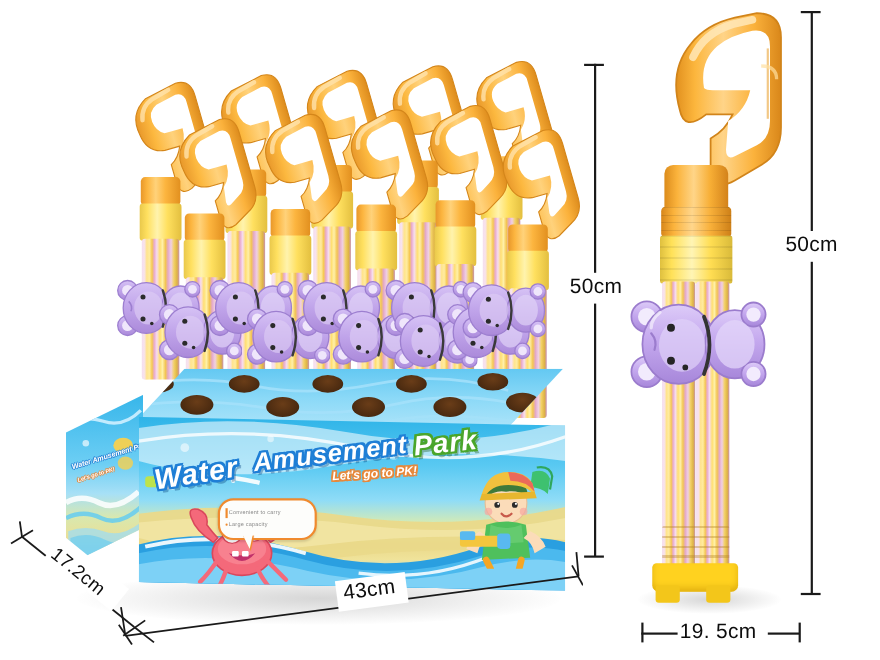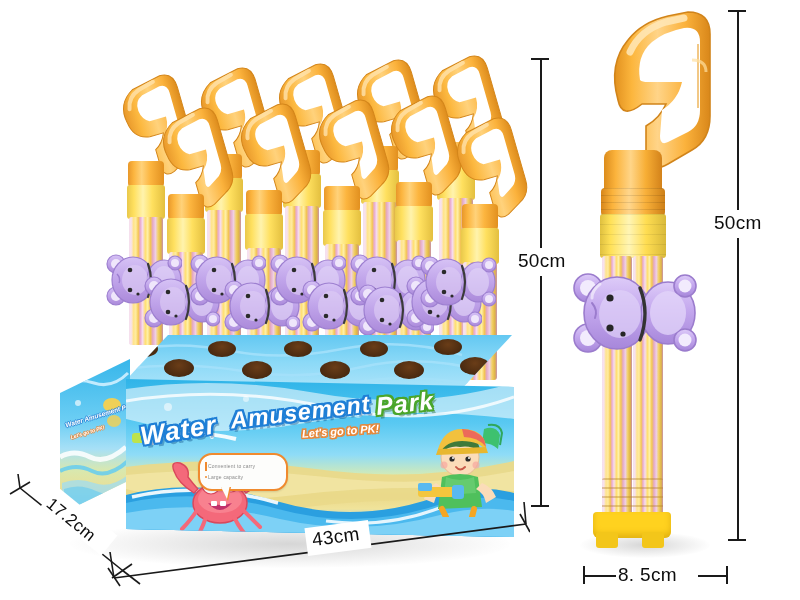--- a/index.html
+++ b/index.html
@@ -698,21 +698,21 @@
   <div class="dimline vline" style="left:737px;top:10px;height:530px;"></div>
   <div class="tick hline" style="left:728px;top:10px;width:18px;height:1.6px;"></div>
   <div class="tick hline" style="left:728px;top:539px;width:18px;height:1.6px;"></div>
   <div class="abs" style="left:712px;top:210px;width:56px;height:28px;background:#ffffff;"></div>
   <div class="dimlabel" style="left:714px;top:212px;">50cm</div>
 
   <div class="dimline hline" style="left:583px;top:575px;width:144px;"></div>
   <div class="tick vline" style="left:583px;top:566px;width:1.6px;height:18px;"></div>
   <div class="tick vline" style="left:726px;top:566px;width:1.6px;height:18px;"></div>
   <div class="abs" style="left:616px;top:562px;width:82px;height:26px;background:#ffffff;"></div>
-  <div class="dimlabel" style="left:618px;top:564px;">8. 5cm</div>
+  <div class="dimlabel" style="left:618px;top:564px;">19. 5cm</div>
 
   <div class="abs" style="left:100px;top:500px;width:430px;height:90px;">
     <svg width="430" height="90" style="position:absolute;left:0;top:0;">
       <line x1="14" y1="78" x2="426" y2="24" stroke="#1a1a1a" stroke-width="1.6"></line>
       <line x1="8" y1="68" x2="20" y2="86" stroke="#1a1a1a" stroke-width="1.6"></line>
       <line x1="420" y1="14" x2="430" y2="32" stroke="#1a1a1a" stroke-width="1.6"></line>
       <line x1="10" y1="52" x2="14" y2="78" stroke="#1a1a1a" stroke-width="1.6"></line>
       <line x1="424" y1="2" x2="426" y2="24" stroke="#1a1a1a" stroke-width="1.6"></line>
     </svg>
     <div class="abs" style="left:206px;top:24px;width:64px;height:28px;background:#ffffff;transform:rotate(-7.5deg);"></div>

